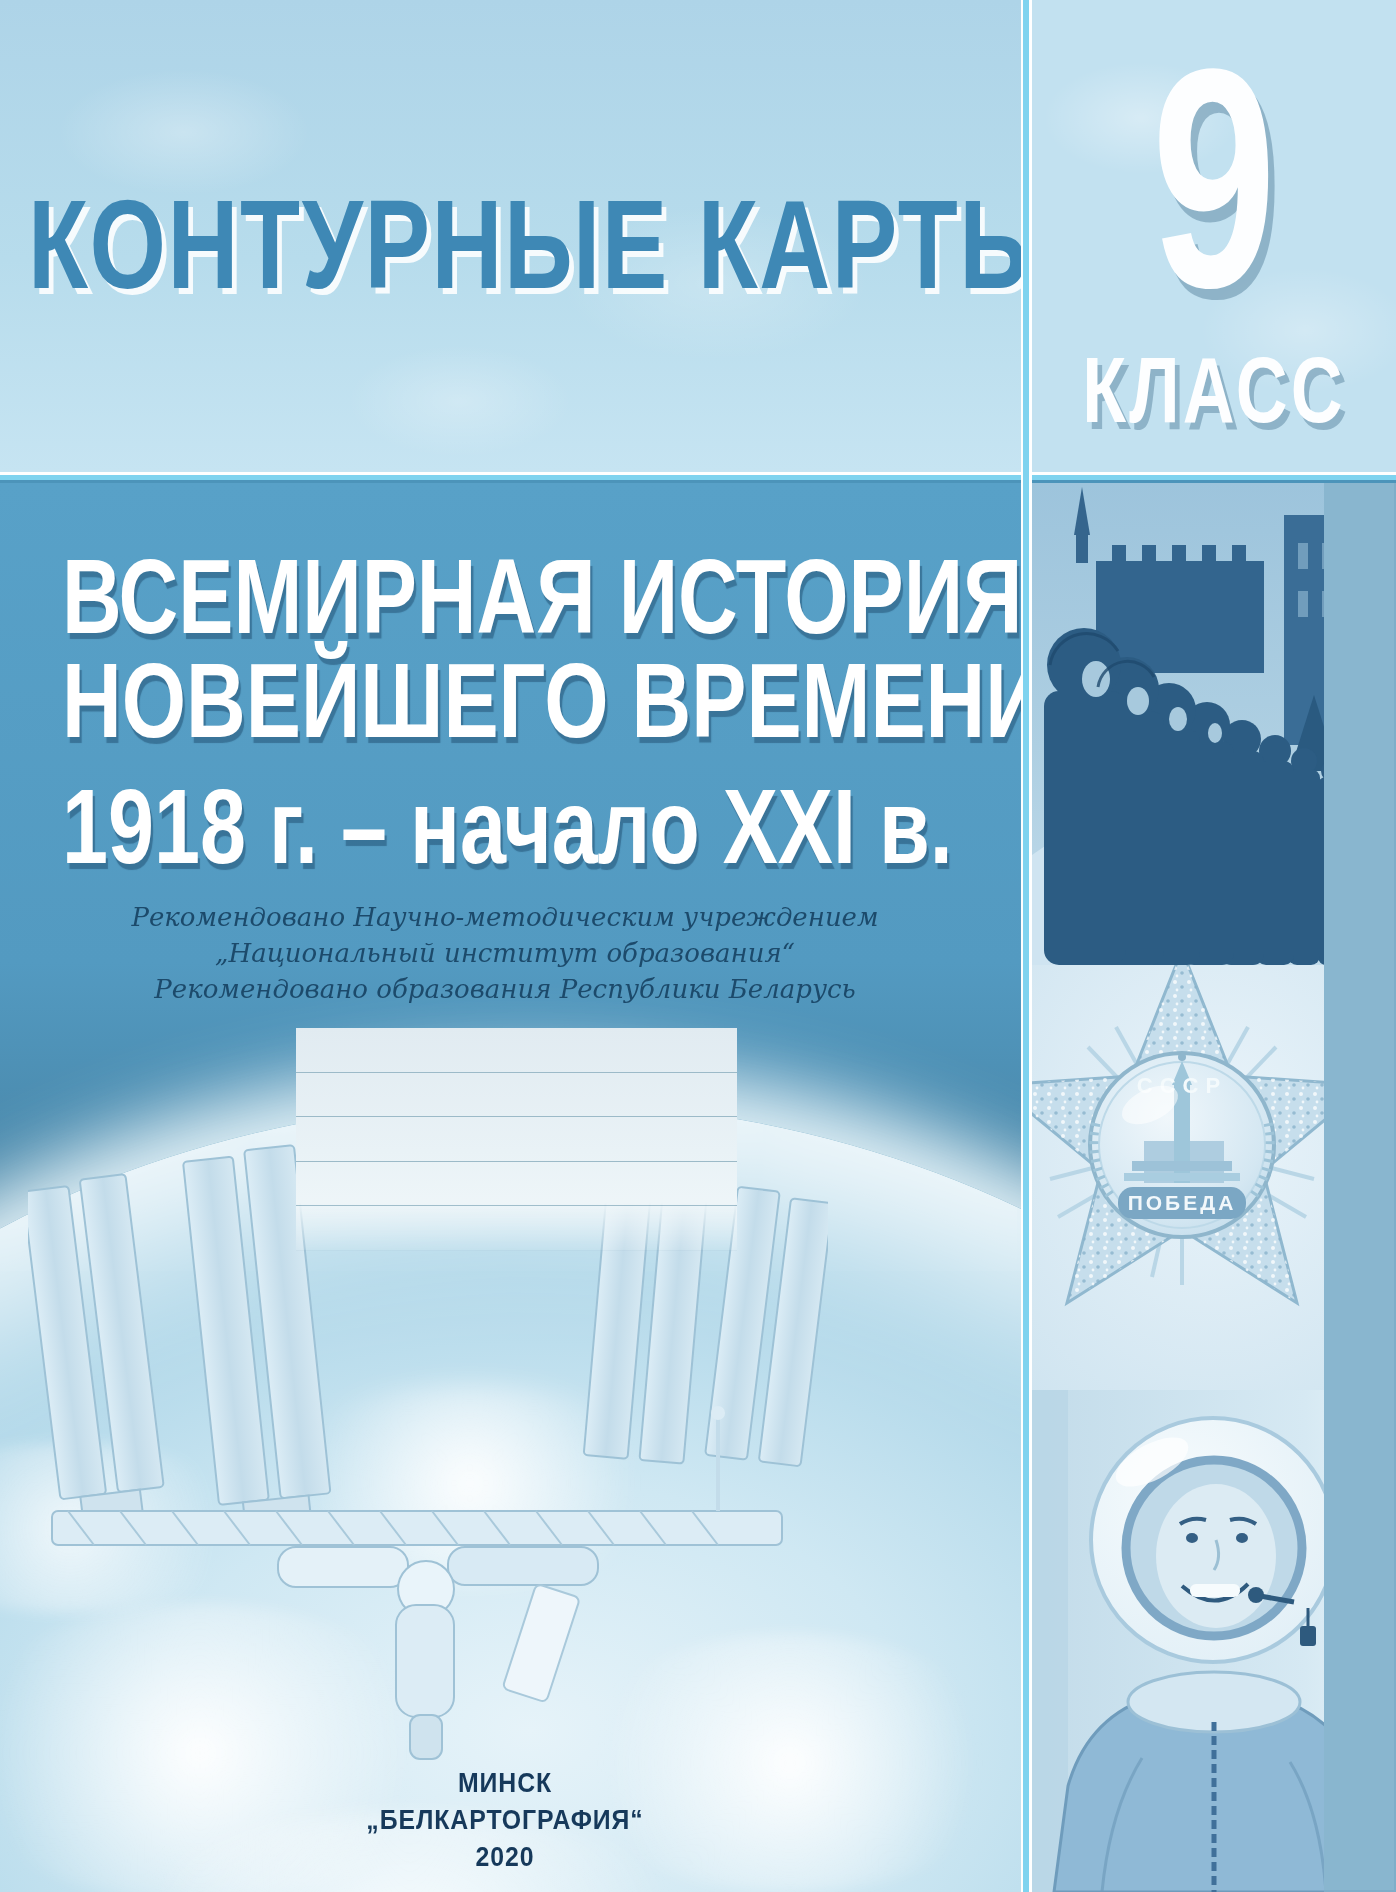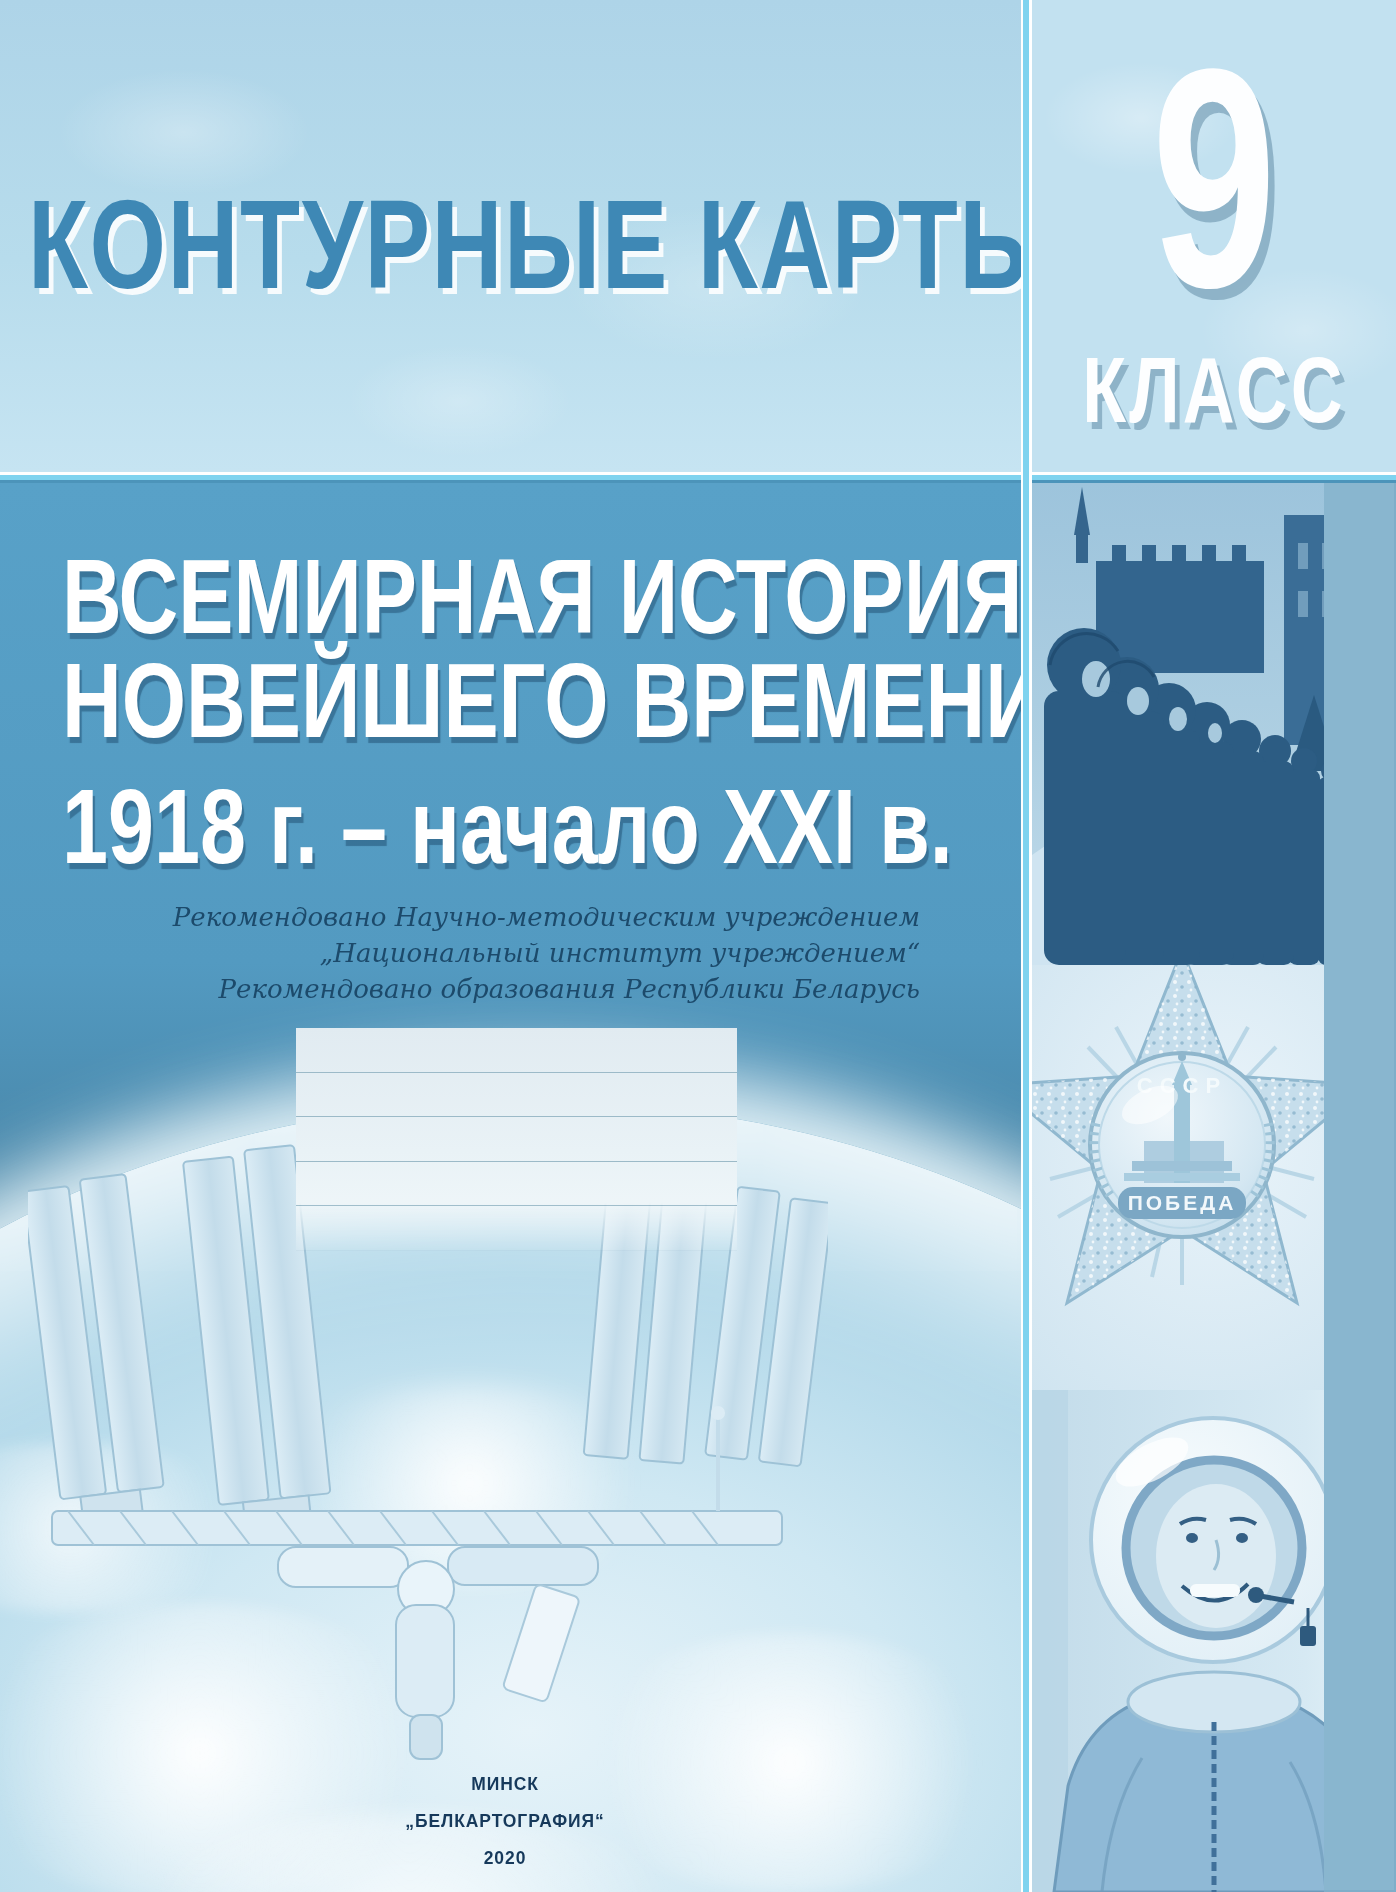--- a/index.html
+++ b/index.html
@@ -51,32 +51,32 @@
   .c2{left:260px;top:900px;width:420px;height:200px;filter:blur(12px);}
   .c3{left:560px;top:1150px;width:460px;height:260px;}
   .c4{left:60px;top:1330px;width:700px;height:330px;filter:blur(10px);}
   .c5{left:-120px;top:960px;width:380px;height:170px;opacity:.8;}
   .iss{position:absolute;left:28px;top:636px;width:800px;height:660px;z-index:5;}
   .headline{position:absolute;left:62px;z-index:10;font-weight:bold;white-space:nowrap;
     color:var(--headline-text,#ffffff);font-size:106px;line-height:106px;
     transform:scaleX(.78);transform-origin:0 50%;
     text-shadow:3px 6px 1px rgba(20,60,92,.42);}
   .hl1{top:60px;}.hl2{top:164px;}.hl3{top:290px;}
-  .recommendation{position:absolute;left:90px;top:416px;width:830px;z-index:10;text-align:right;
+  .recommendation{position:absolute;left:90px;top:416px;width:830px;z-index:10;text-align:center;
     font-family:"DejaVu Serif","Liberation Serif",serif;font-style:italic;
     font-size:26px;line-height:36px;color:var(--recommendation-text,#1c4a6b);}
   .name-box{position:absolute;left:296px;top:545px;width:441px;height:223px;z-index:12;
     background:linear-gradient(180deg,#e1ebf1 0%,#e9f2f6 55%,#f2f8fa 100%),
                ;
     background-image:repeating-linear-gradient(180deg,rgba(0,0,0,0) 0 43.6px,#9cbac8 43.6px 44.6px),
                      linear-gradient(180deg,#e1ebf1 0%,#e9f2f6 55%,#f2f8fa 100%);
     -webkit-mask-image:linear-gradient(180deg,#000 78%,rgba(0,0,0,.25) 96%,rgba(0,0,0,.1) 100%);
             mask-image:linear-gradient(180deg,#000 78%,rgba(0,0,0,.25) 96%,rgba(0,0,0,.1) 100%);}
   .imprint{position:absolute;left:5px;top:1282px;width:1000px;z-index:10;text-align:center;
-    font-weight:bold;font-size:19px;line-height:37px;letter-spacing:1px;
+    font-weight:bold;font-size:27px;line-height:37px;letter-spacing:1px;
     color:var(--imprint-text,#16395b);}
   .imprint div{transform:scaleX(.92);transform-origin:50% 50%;}
   
   .photo-col{position:absolute;left:1032px;top:483px;width:292px;height:1409px;overflow:hidden;}
   .photo{position:absolute;left:0;width:364px;}
   .ph-soldiers{top:0;height:482px;}
   .ph-medal{top:482px;height:425px;}
   .ph-gagarin{top:907px;height:502px;}
   svg{display:block;}
 </style>
@@ -149,21 +149,21 @@
       <line x1="690" y1="392" x2="690" y2="300" stroke="#c3dcea" stroke-width="4"></line>
       <circle cx="690" cy="294" r="7" fill="#dcecf5"></circle>
     </svg>
 
     <div class="headline hl1">ВСЕМИРНАЯ ИСТОРИЯ</div>
     <div class="headline hl2">НОВЕЙШЕГО ВРЕМЕНИ</div>
     <div class="headline hl3">1918 г. – начало XXI в.</div>
 
     <div class="recommendation">
       <div>Рекомендовано Научно-методическим учреждением</div>
-      <div>„Национальный институт учреждением“</div>
+      <div>„Национальный институт образования“</div>
       <div>Рекомендовано образования Республики Беларусь</div>
     </div>
 
     <div class="name-box"></div>
 
     <div class="imprint">
       <div>МИНСК</div>
       <div>„БЕЛКАРТОГРАФИЯ“</div>
       <div>2020</div>
     </div>

